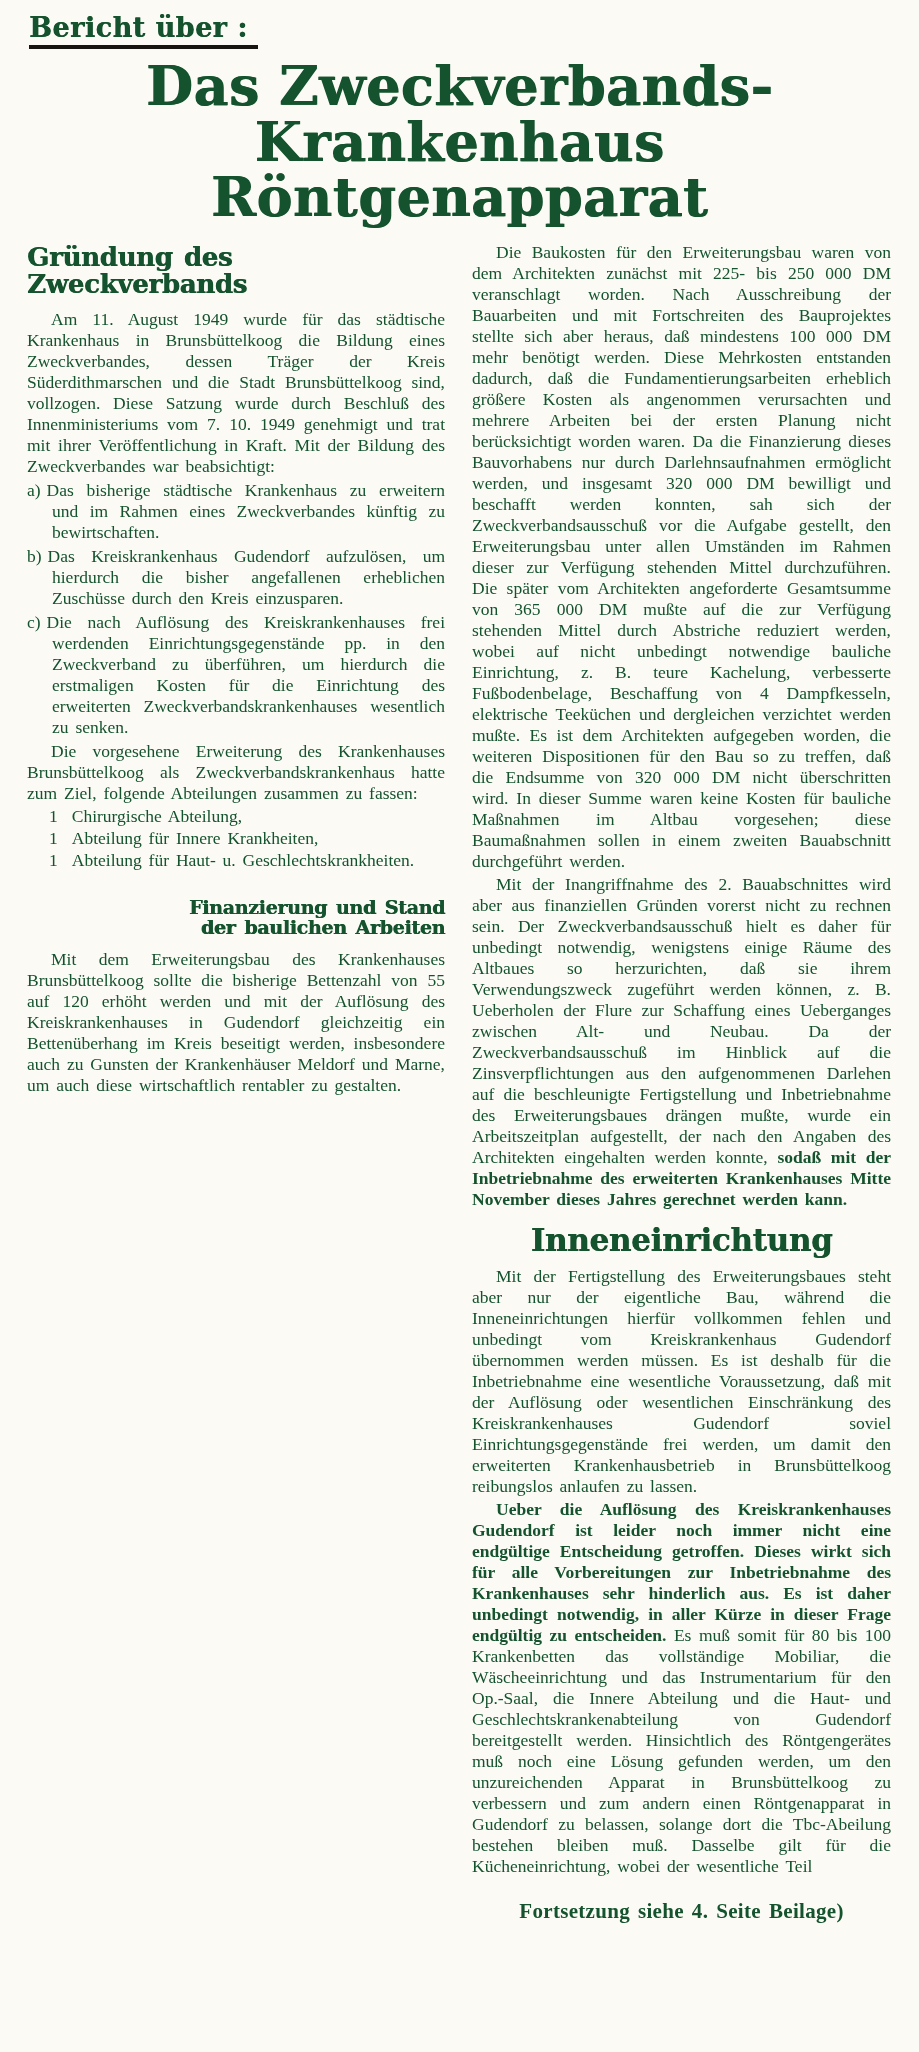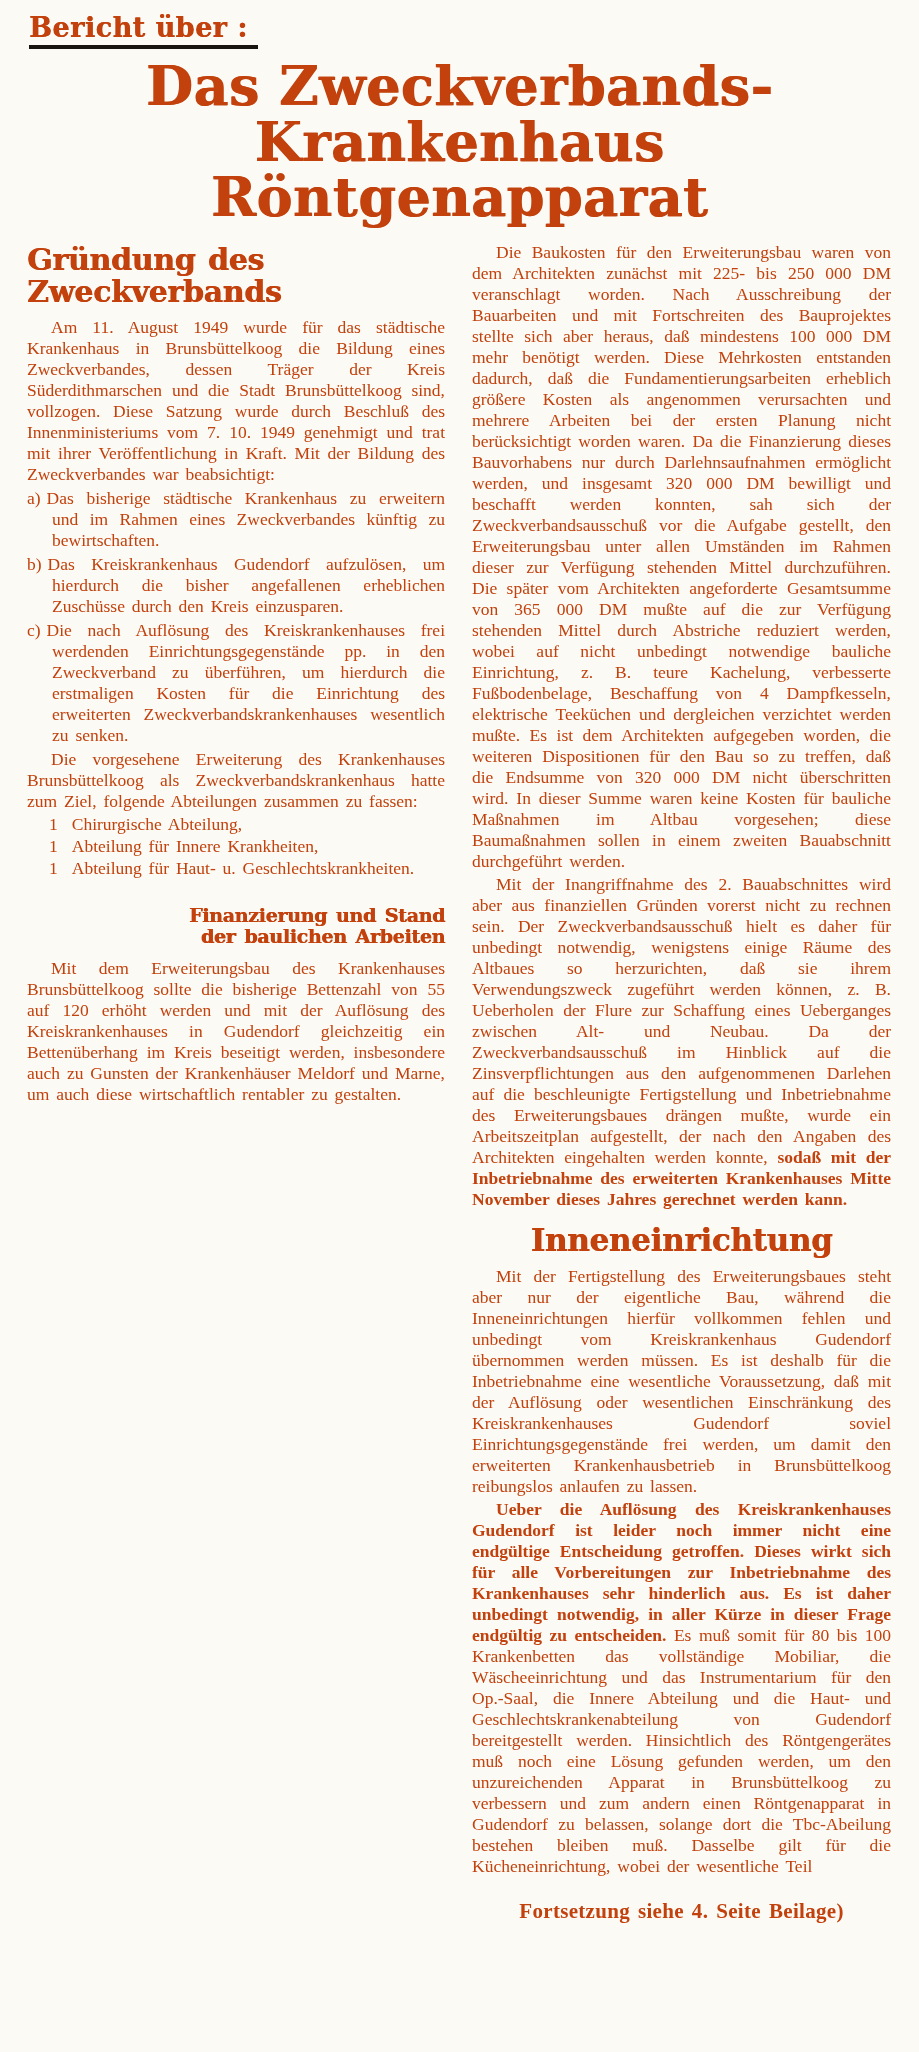--- a/index.html
+++ b/index.html
@@ -6,21 +6,21 @@
     margin: 0;
     padding: 0;
     background: #e8e6e0;
   }
   .page {
     position: relative;
     width: 919px;
     height: 2052px;
     box-sizing: border-box;
     background: #fbfaf5;
-    color: #c2410c;
+    color: #14532d;
     padding: 10px 27px 20px 27px;
     overflow: hidden;
   }
   .kicker {
     font-family: "DejaVu Serif", serif;
     font-weight: bold;
     font-size: 27px;
     letter-spacing: 0.5px;
     display: inline-block;
     border-bottom: 4px solid #18140f;
@@ -52,21 +52,21 @@
     word-spacing: 2.5px;
   }
   .col-right { width: 419px; }
   .col-heading {
     font-family: "DejaVu Serif", serif;
     font-weight: bold;
     line-height: 1.06;
     letter-spacing: -0.3px;
     text-shadow: 0.6px 0 0 currentColor;
   }
-  .col-heading.primary   { font-size: 30px;   margin: 2px 0 10px 0; text-align: left; }
+  .col-heading.primary   { font-size: 26px;   margin: 2px 0 10px 0; text-align: left; }
   .col-heading.secondary { font-size: 19px; margin: 26px 0 12px 0; text-align: right; }
   .col-heading.tertiary  { font-size: 31px;   margin: 14px 0 9px 0;  text-align: center; }
   .para { margin: 0 0 2px 0; }
   .para.indent { text-indent: 24px; }
   .b { font-weight: bold; }
   .alpha-item {
     padding-left: 25px;
     text-indent: -25px;
     margin: 3px 0;
   }

